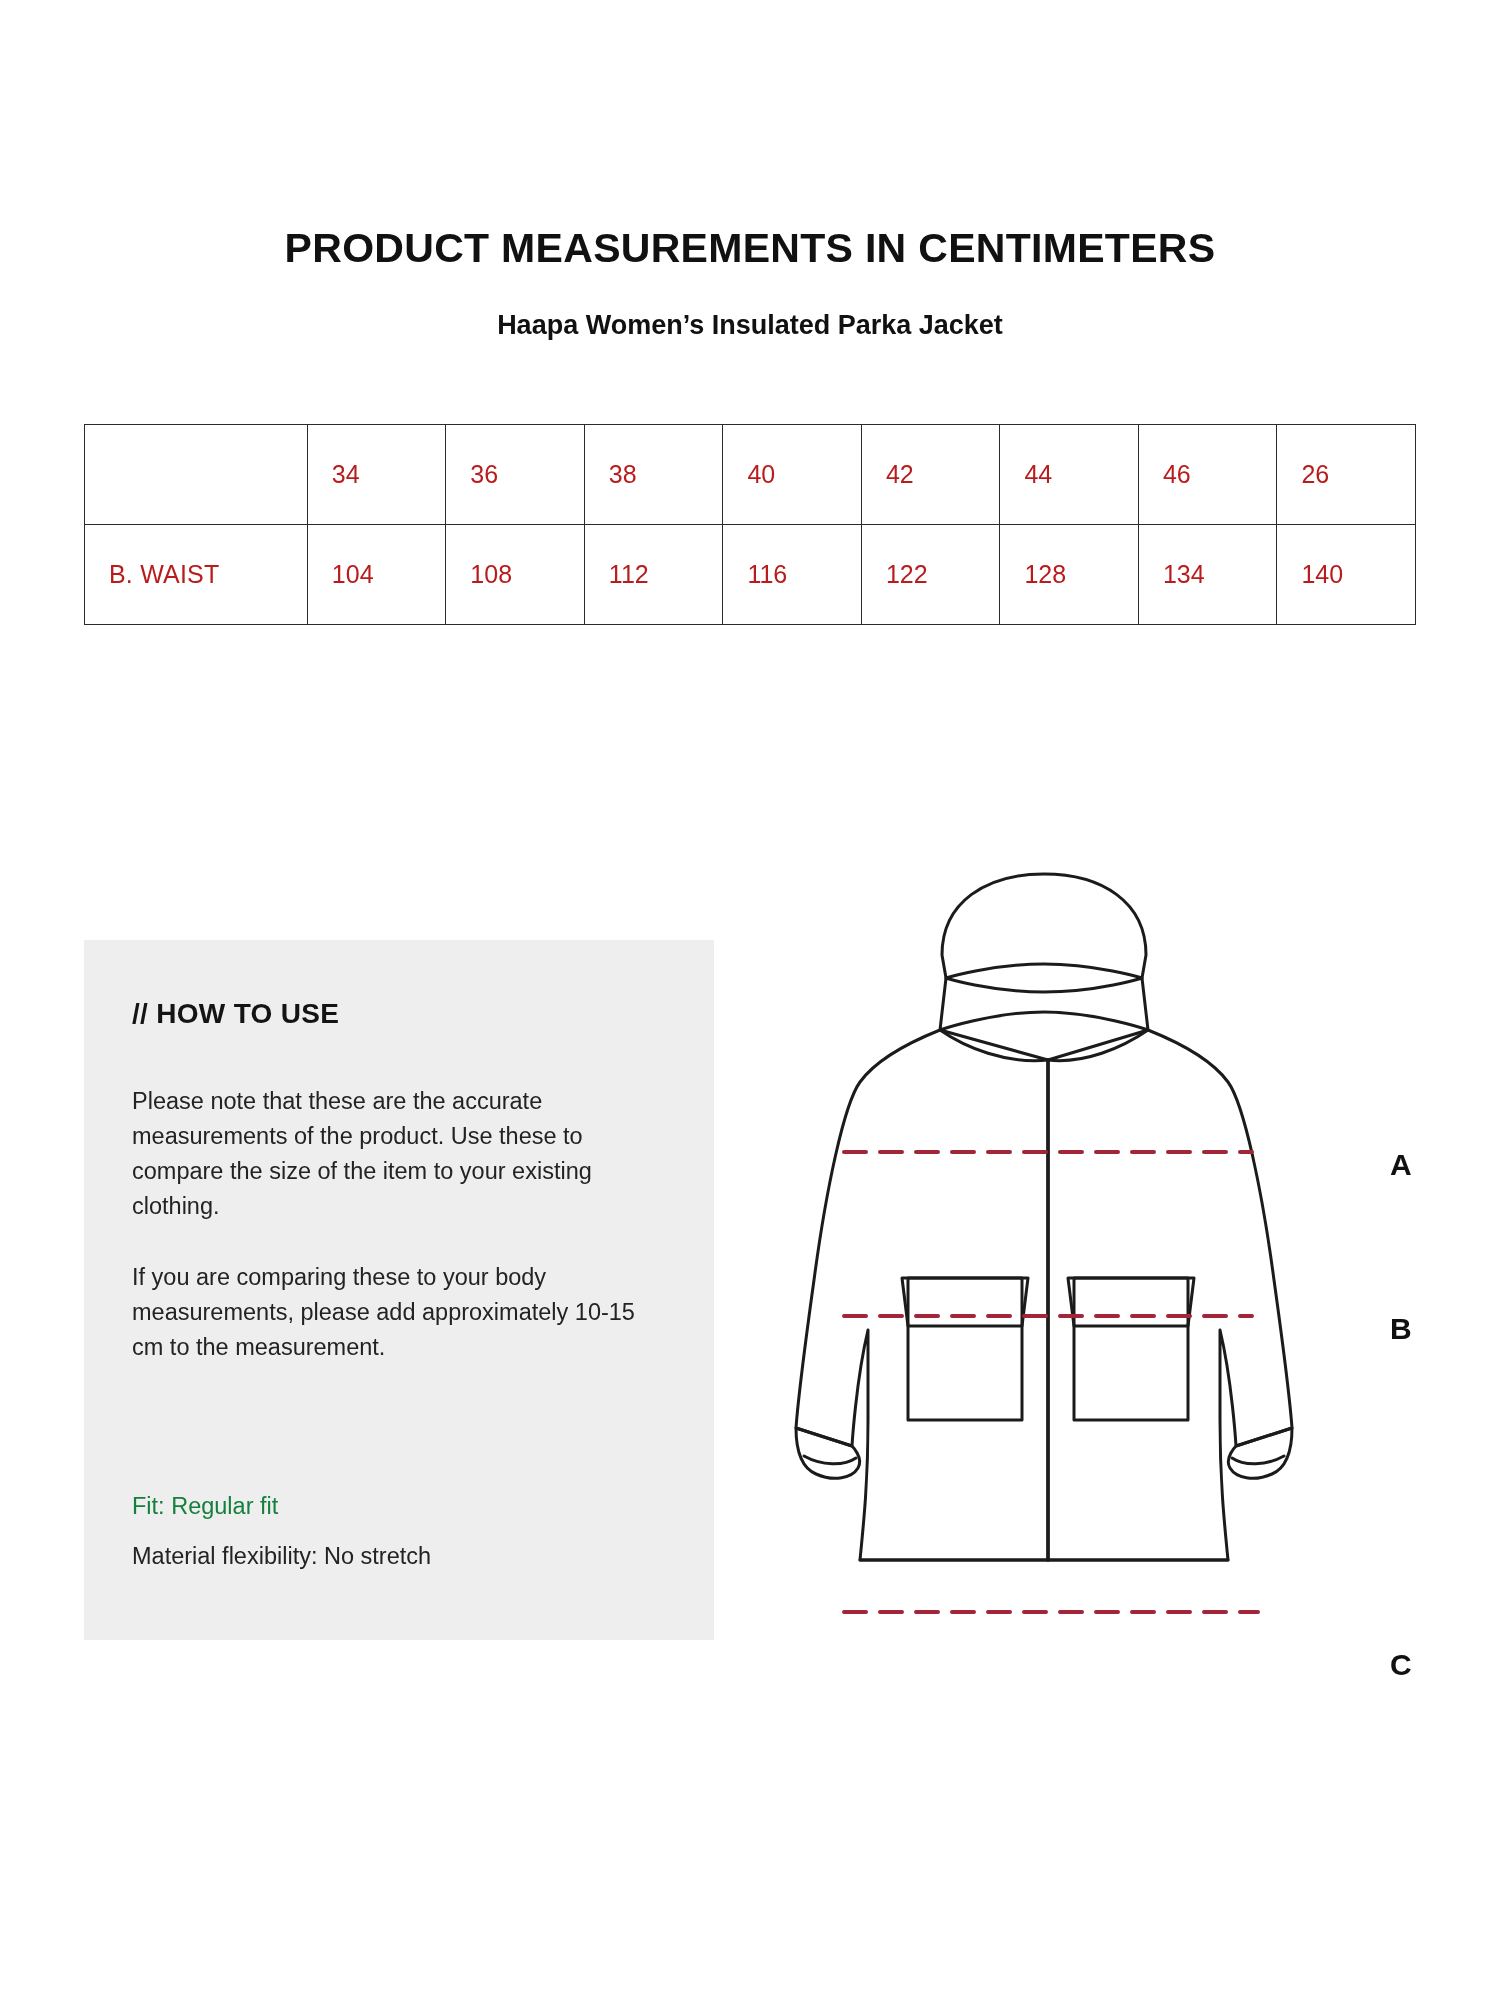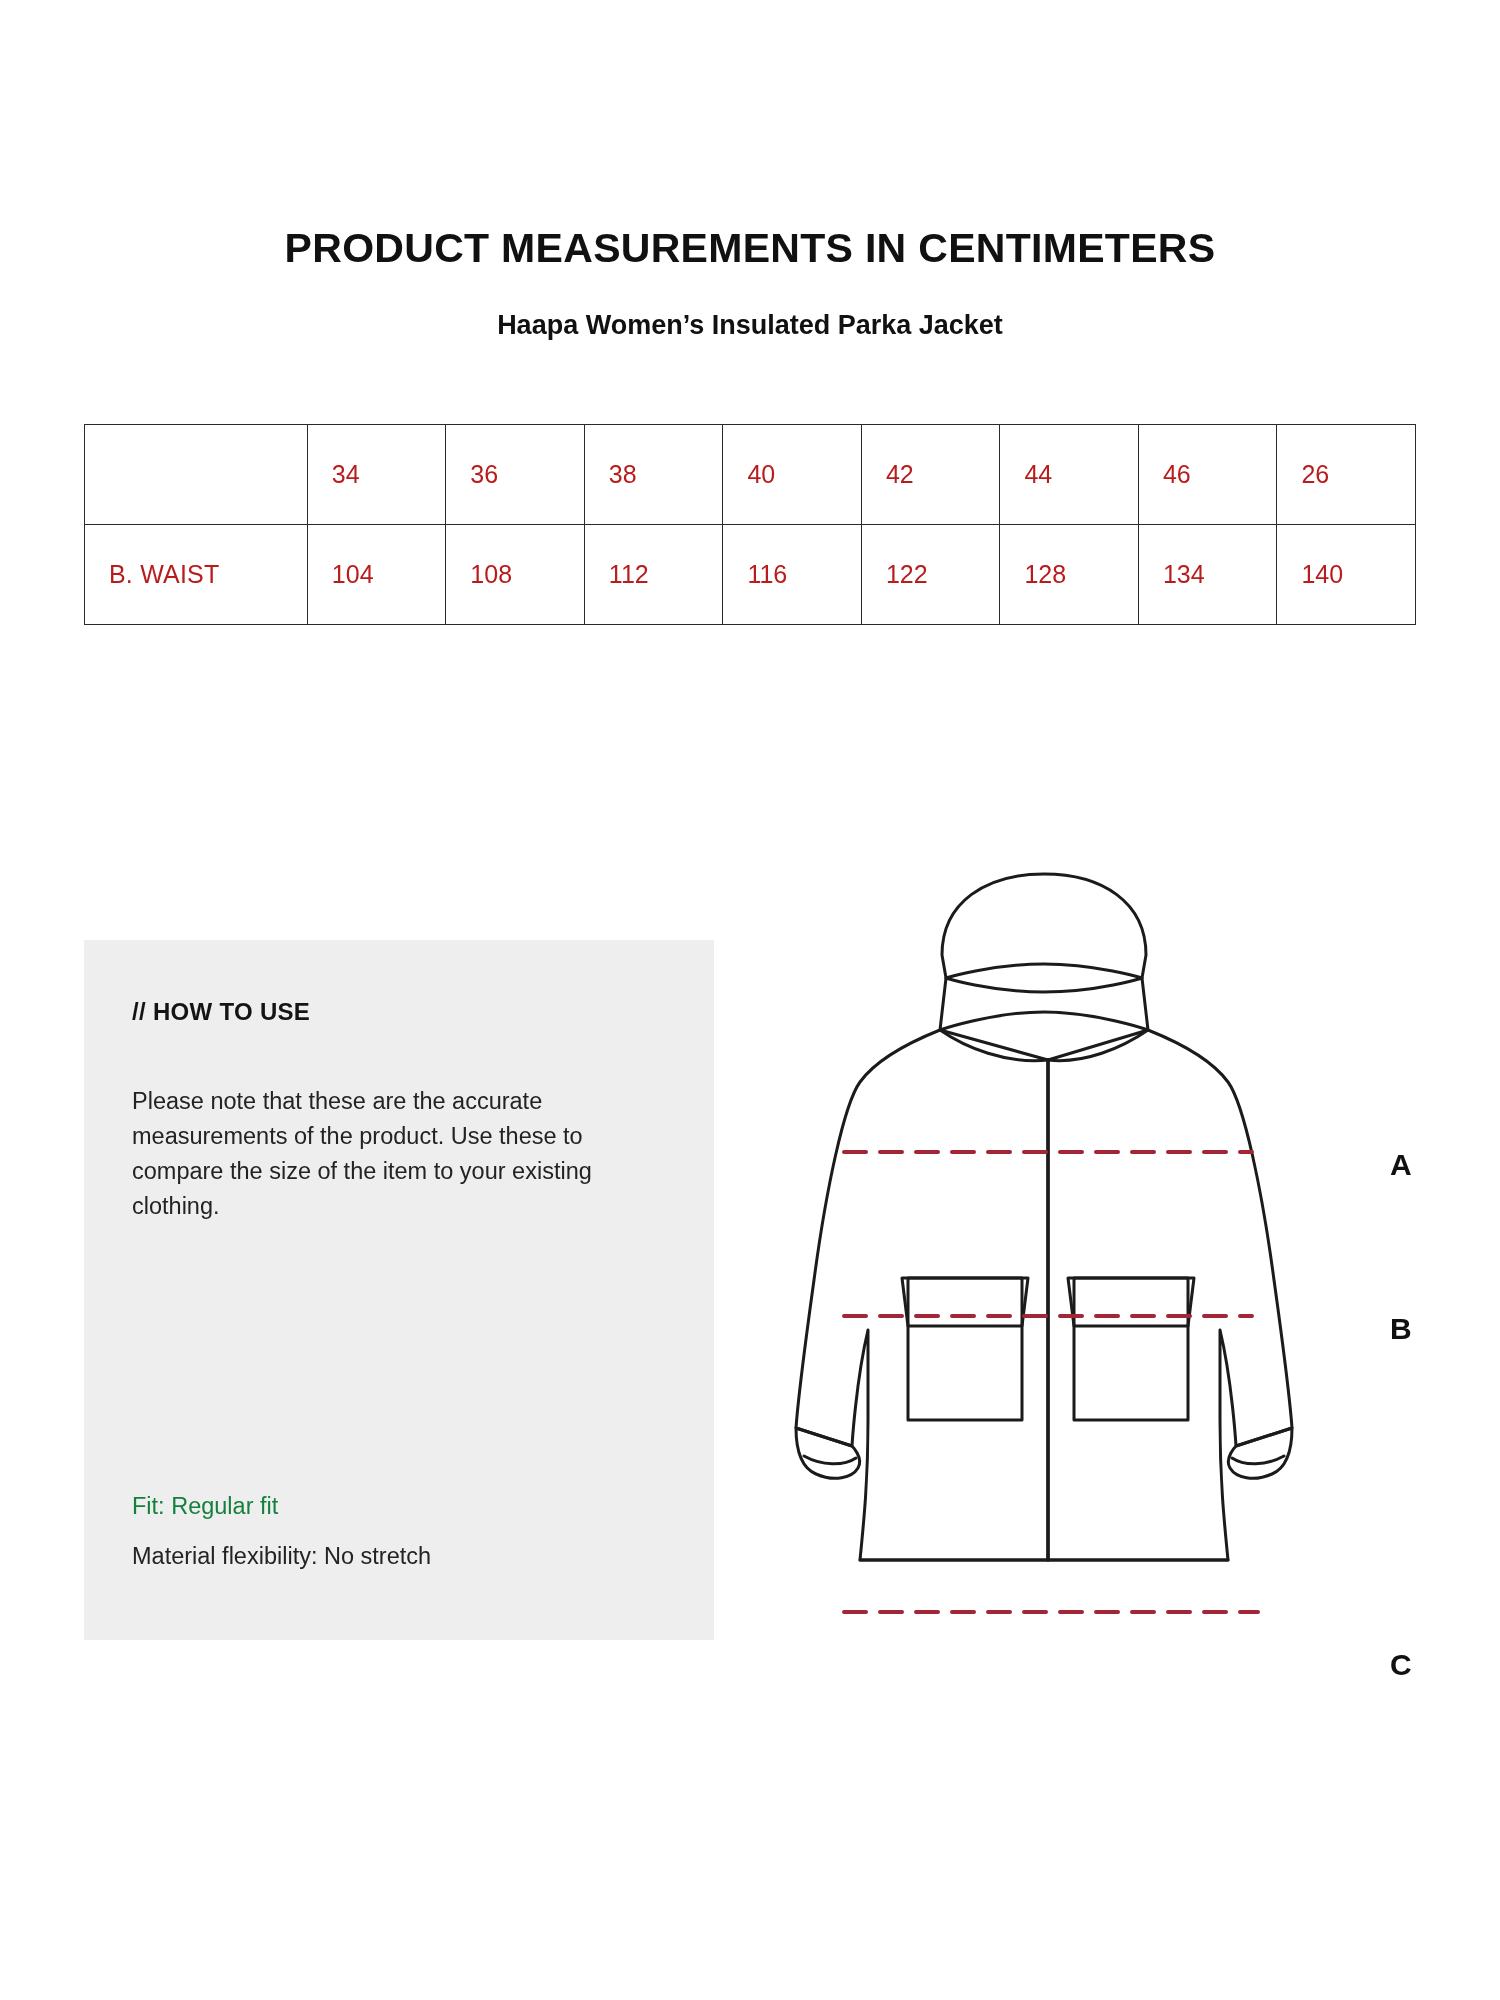--- a/index.html
+++ b/index.html
@@ -81,21 +81,21 @@
     top: 940px;
     width: 630px;
     height: 700px;
     background: #eeeeee;
   }
   .howto h2 {
     margin: 0;
     position: absolute;
     left: 48px;
     top: 58px;
-    font-size: 24px;
+    font-size: 28px;
     font-weight: 700;
     letter-spacing: 0.3px;
     color: #141414;
   }
   .howto .para {
     position: absolute;
     left: 48px;
     width: 520px;
     font-size: 23.5px;
     line-height: 35px;
@@ -172,20 +172,21 @@
           <td>134</td>
           <td>140</td>
         </tr>
       </tbody>
     </table>
   </div>
 
   <div class="howto">
     <h2>// HOW TO USE</h2>
     <div class="para p1">Please note that these are the accurate measurements of the product. Use these to compare the size of the item to your existing clothing.</div>
+    <div class="para p2">If you are comparing these to your body measurements, please add approximately 10-15 cm to the measurement.</div>
     <div class="fit">Fit: Regular fit</div>
     <div class="flex">Material flexibility: No stretch</div>
   </div>
 
   <div class="jacket">
     <svg width="520" height="840" viewBox="0 0 520 840" fill="none" stroke="#1b1b1b" stroke-width="3" stroke-linejoin="round" stroke-linecap="round">
 
       <path d="M152 95 C152 42 196 14 254 14 C312 14 356 42 356 95 L352 118 C352 118 306 104 254 104 C202 104 156 118 156 118 Z"></path>
 
       <path d="M156 118 C156 118 200 132 254 132 C308 132 352 118 352 118 L358 170 C358 170 306 152 254 152 C202 152 150 170 150 170 Z"></path>

